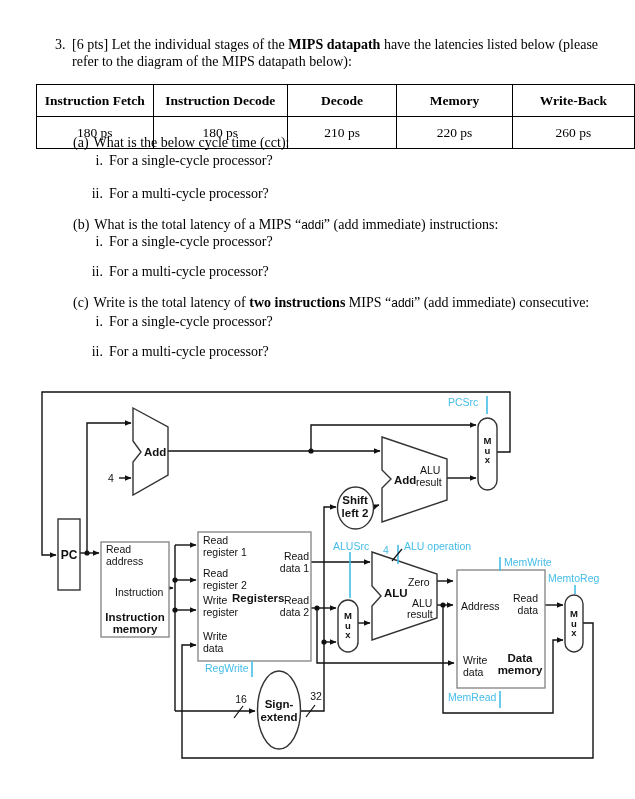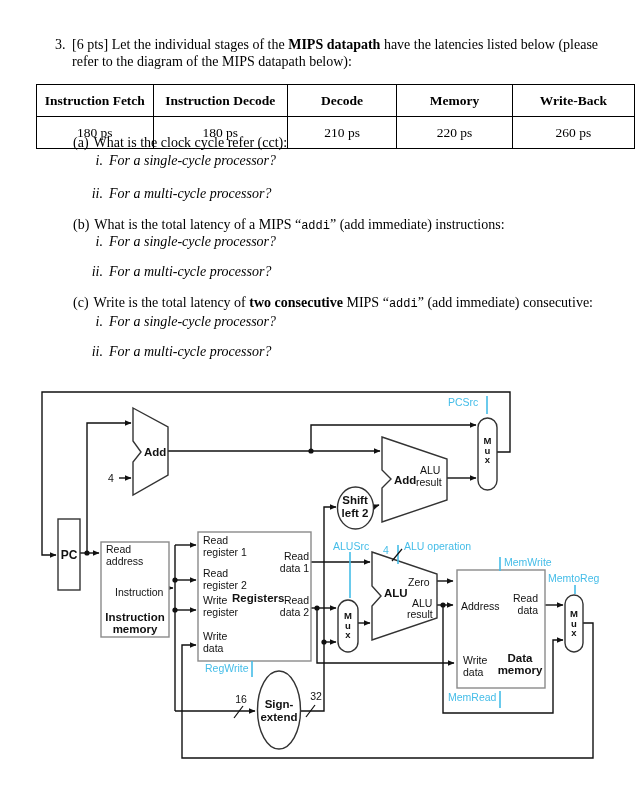--- a/index.html
+++ b/index.html
@@ -3,27 +3,27 @@
 <meta charset="utf-8">
 <style>
   html,body{margin:0;padding:0;background:#ffffff;}
   .page{position:relative;width:635px;height:799px;background:#ffffff;color:#000;
         font-family:"Liberation Serif",serif;overflow:hidden;}
   .qhead{position:absolute;top:36px;left:55px;width:562px;display:flex;
          font-size:14px;line-height:17px;}
   .qnum{flex:none;width:17px;}
   .qbody{flex:1;font-family:Liberation Serif, serif;}
   b{font-weight:bold;}
-  .code{font-family:Liberation Mono, monospace;font-size:12px;}
+  .code{font-family:Liberation Sans, sans-serif;font-size:12px;}
   table.lat{position:absolute;top:84px;left:36px;border-collapse:collapse;
             font-size:13.5px;table-layout:fixed;}
   table.lat td,table.lat th{border:1.5px solid #000;text-align:center;padding:4px;height:23px;}
   .part{position:absolute;left:73px;font-size:14px;white-space:nowrap;display:flex;}
   .plabel{flex:none;margin-right:5px;}
-  .sub{position:absolute;left:90px;font-size:14px;white-space:nowrap;font-style:italic;}
+  .sub{position:absolute;left:90px;font-size:14px;white-space:nowrap;}
   .roman{display:inline-block;width:13px;text-align:right;margin-right:6px;}
   svg{position:absolute;left:0;top:388px;}
   .wire{fill:none;stroke:#111;stroke-width:1.4;}
   .cw{fill:none;stroke:#45bde8;stroke-width:1.6;}
   .slash{fill:none;stroke:#111;stroke-width:1.2;}
   .box{fill:#fff;stroke:#8a8a8a;stroke-width:1.4;}
   .shape{fill:#fff;stroke:#333;stroke-width:1.4;}
   .t{font-family:"Liberation Sans",sans-serif;font-size:10.5px;fill:#111;}
   .tb{font-family:"Liberation Sans",sans-serif;font-size:11.5px;font-weight:bold;fill:#111;}
   .tm{font-family:"Liberation Sans",sans-serif;font-size:9.5px;font-weight:bold;fill:#111;}
@@ -55,35 +55,35 @@
       <td>180 ps</td>
       <td>210 ps</td>
       <td>220 ps</td>
       <td>260 ps</td>
     </tr>
   </tbody>
     </table>
 
   <div class="part" style="top:135px">
     <span class="plabel">(a)</span>
-    <span>What is the clock cycle refer (cct):</span>
+    <span>What is the below cycle time (cct):</span>
   </div>
   <div class="sub" style="top:153px"><span class="roman">i.</span><span>For a single-cycle processor?</span></div>
   <div class="sub" style="top:186px"><span class="roman">ii.</span><span>For a multi-cycle processor?</span></div>
 
   <div class="part" style="top:217px">
     <span class="plabel">(b)</span>
     <span><span>What is the total latency of a MIPS “</span><span class="code">addi</span><span>” (add immediate) instructions:</span></span>
   </div>
   <div class="sub" style="top:234px"><span class="roman">i.</span><span>For a single-cycle processor?</span></div>
   <div class="sub" style="top:264px"><span class="roman">ii.</span><span>For a multi-cycle processor?</span></div>
 
   <div class="part" style="top:295px">
     <span class="plabel">(c)</span>
-    <span><span>Write is the total latency of </span><b>two consecutive</b><span> MIPS “</span><span class="code">addi</span><span>” (add immediate) consecutive:</span></span>
+    <span><span>Write is the total latency of </span><b>two instructions</b><span> MIPS “</span><span class="code">addi</span><span>” (add immediate) consecutive:</span></span>
   </div>
   <div class="sub" style="top:314px"><span class="roman">i.</span><span>For a single-cycle processor?</span></div>
   <div class="sub" style="top:344px"><span class="roman">ii.</span><span>For a multi-cycle processor?</span></div>
 
   <svg width="635" height="411" viewBox="0 388 635 411">
     <defs>
       <marker id="arr" markerUnits="userSpaceOnUse" markerWidth="8" markerHeight="8" refX="6.5" refY="3" orient="auto">
         <path d="M0,0 L7,3 L0,6 z" fill="#111"></path>
       </marker>
     </defs>

